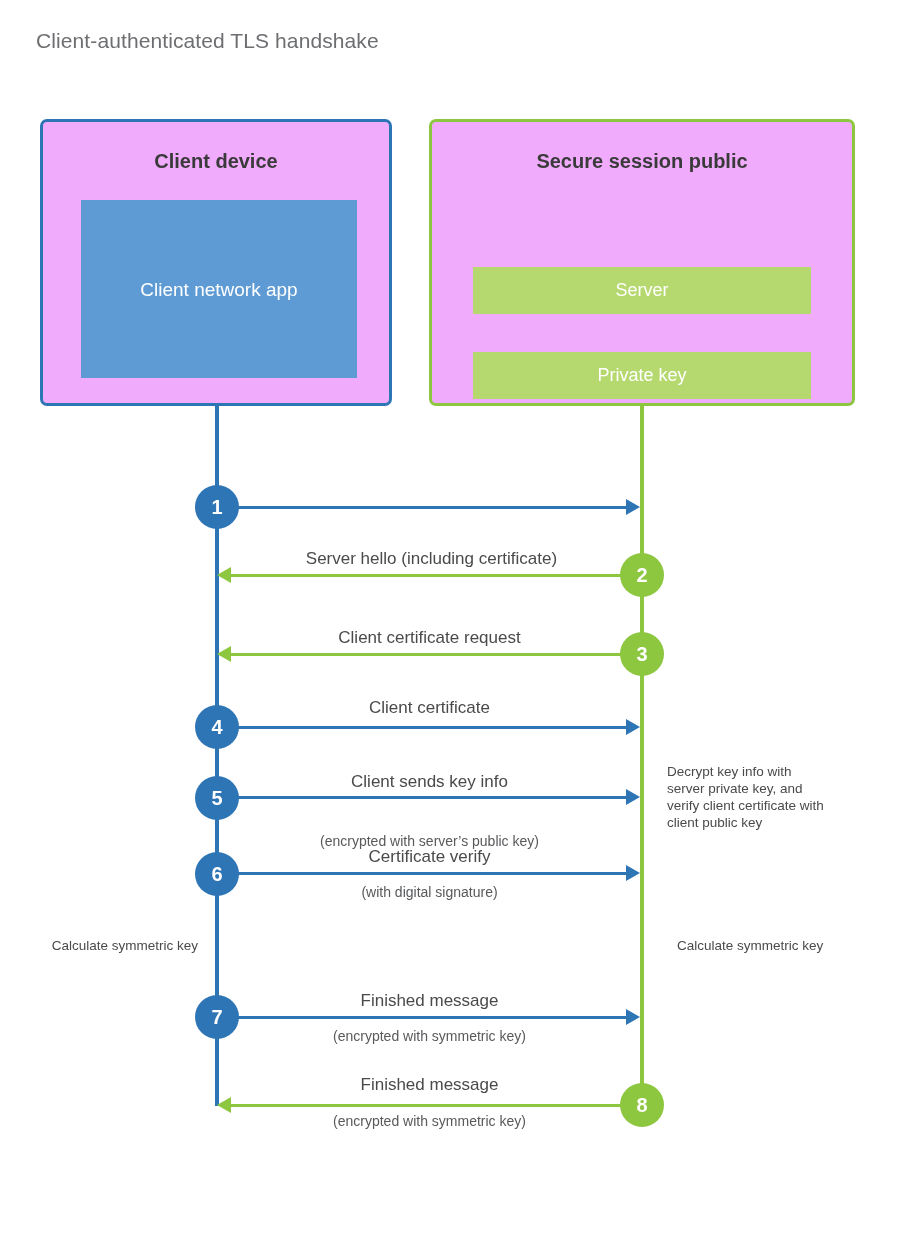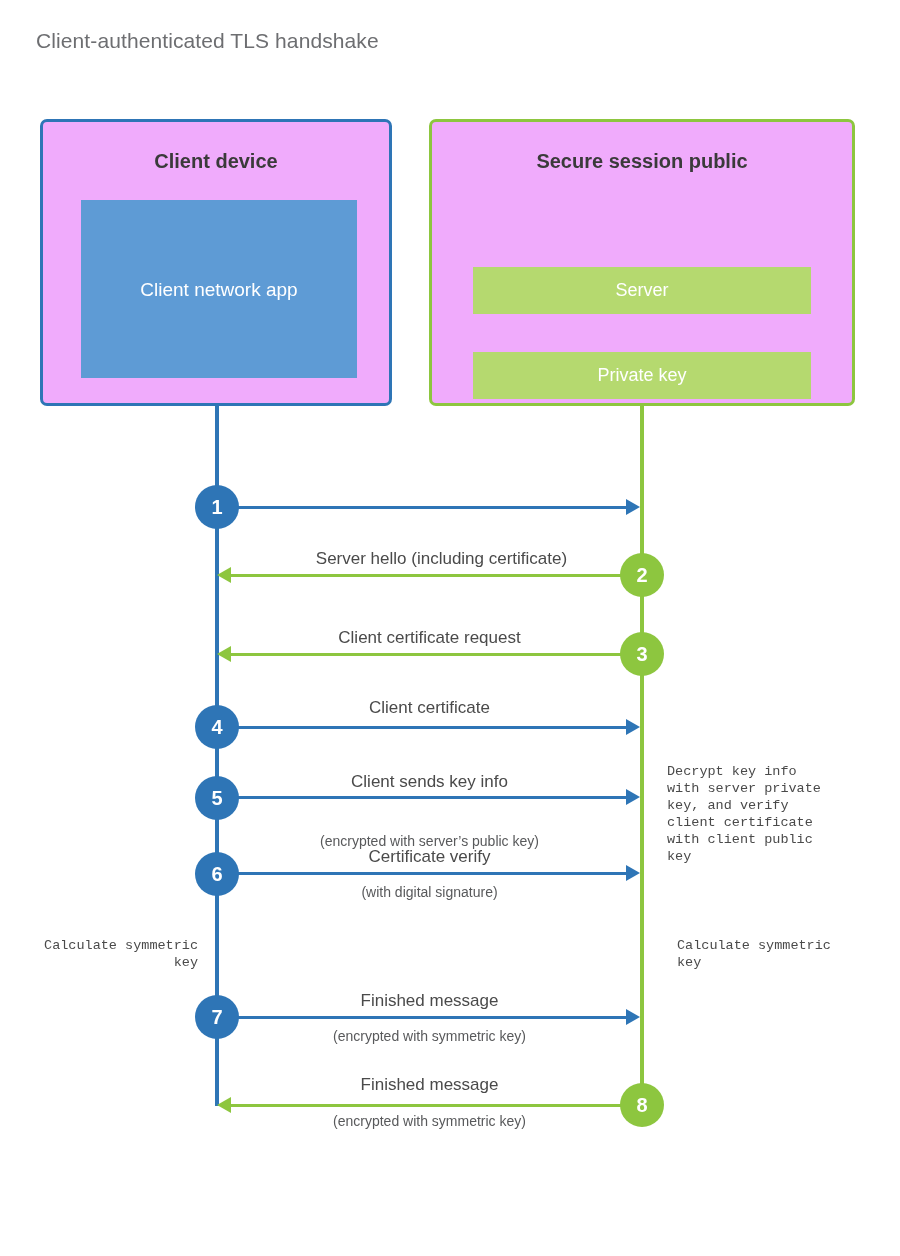--- a/index.html
+++ b/index.html
@@ -158,21 +158,20 @@
     color: #58595b;
     white-space: nowrap;
   }
 
   
   .side-note {
     position: absolute;
     font-size: 13.5px;
     line-height: 17px;
     color: #4a4a4a;
-    font-family: Liberation Mono, monospace;
   }
   .side-note.right-align { text-align: right; }
   .side-note.left-align  { text-align: left; }
 </style>
 </head>
 <body>
 
 <div id="canvas">
 
   <div class="page-title">Client-authenticated TLS handshake</div>
@@ -188,21 +187,21 @@
     <div class="server-bar b2">Private key</div>
   </div>
 
   <div class="lifeline client"></div>
   <div class="lifeline server"></div>
 
   <div class="msg-line blue" style="left:217px; top:506px; width:409px;"></div>
   <div class="arrow-head right blue" style="left:626px; top:499px;"></div>
   <div class="step-circle blue" style="left:195px; top:485px;">1</div>
 
-  <div class="msg-label" style="left:229px; top:549px; width:425px;text-align:center;">Server hello (including certificate)</div>
+  <div class="msg-label" style="left:219px; top:549px; width:425px;text-align:center;">Server hello (including certificate)</div>
   <div class="msg-line green" style="left:231px; top:574px; width:411px;"></div>
   <div class="arrow-head left green" style="left:217px; top:567px;"></div>
   <div class="step-circle green" style="left:620px; top:553px;">2</div>
 
   <div class="msg-label" style="left:217px; top:628px; width:425px;">Client certificate request</div>
   <div class="msg-line green" style="left:231px; top:653px; width:411px;"></div>
   <div class="arrow-head left green" style="left:217px; top:646px;"></div>
   <div class="step-circle green" style="left:620px; top:632px;">3</div>
 
   <div class="msg-label" style="left:217px; top:698px; width:425px;">Client certificate</div>

